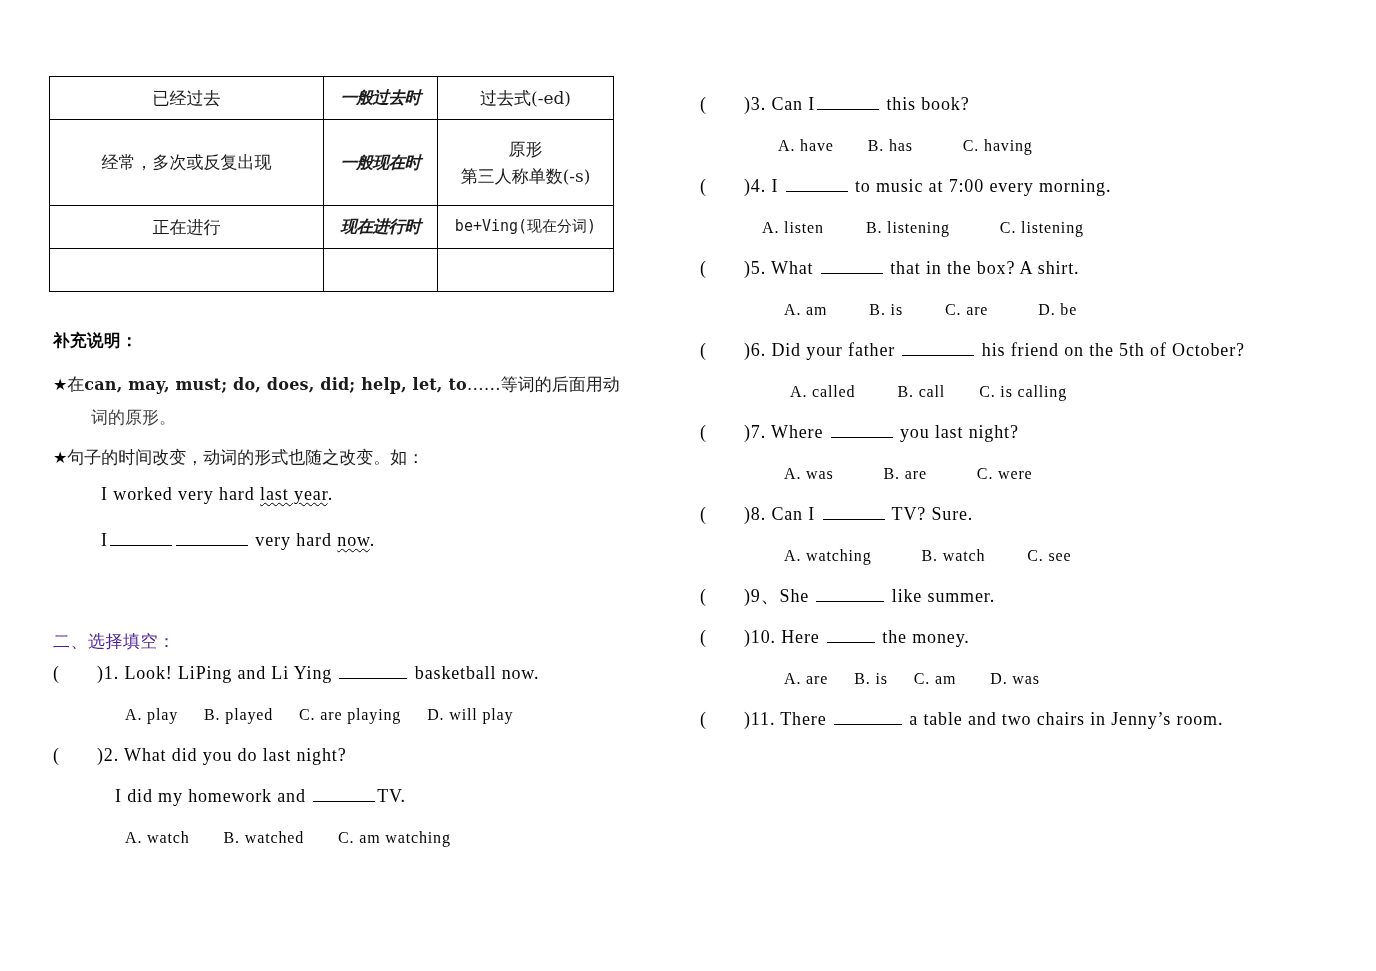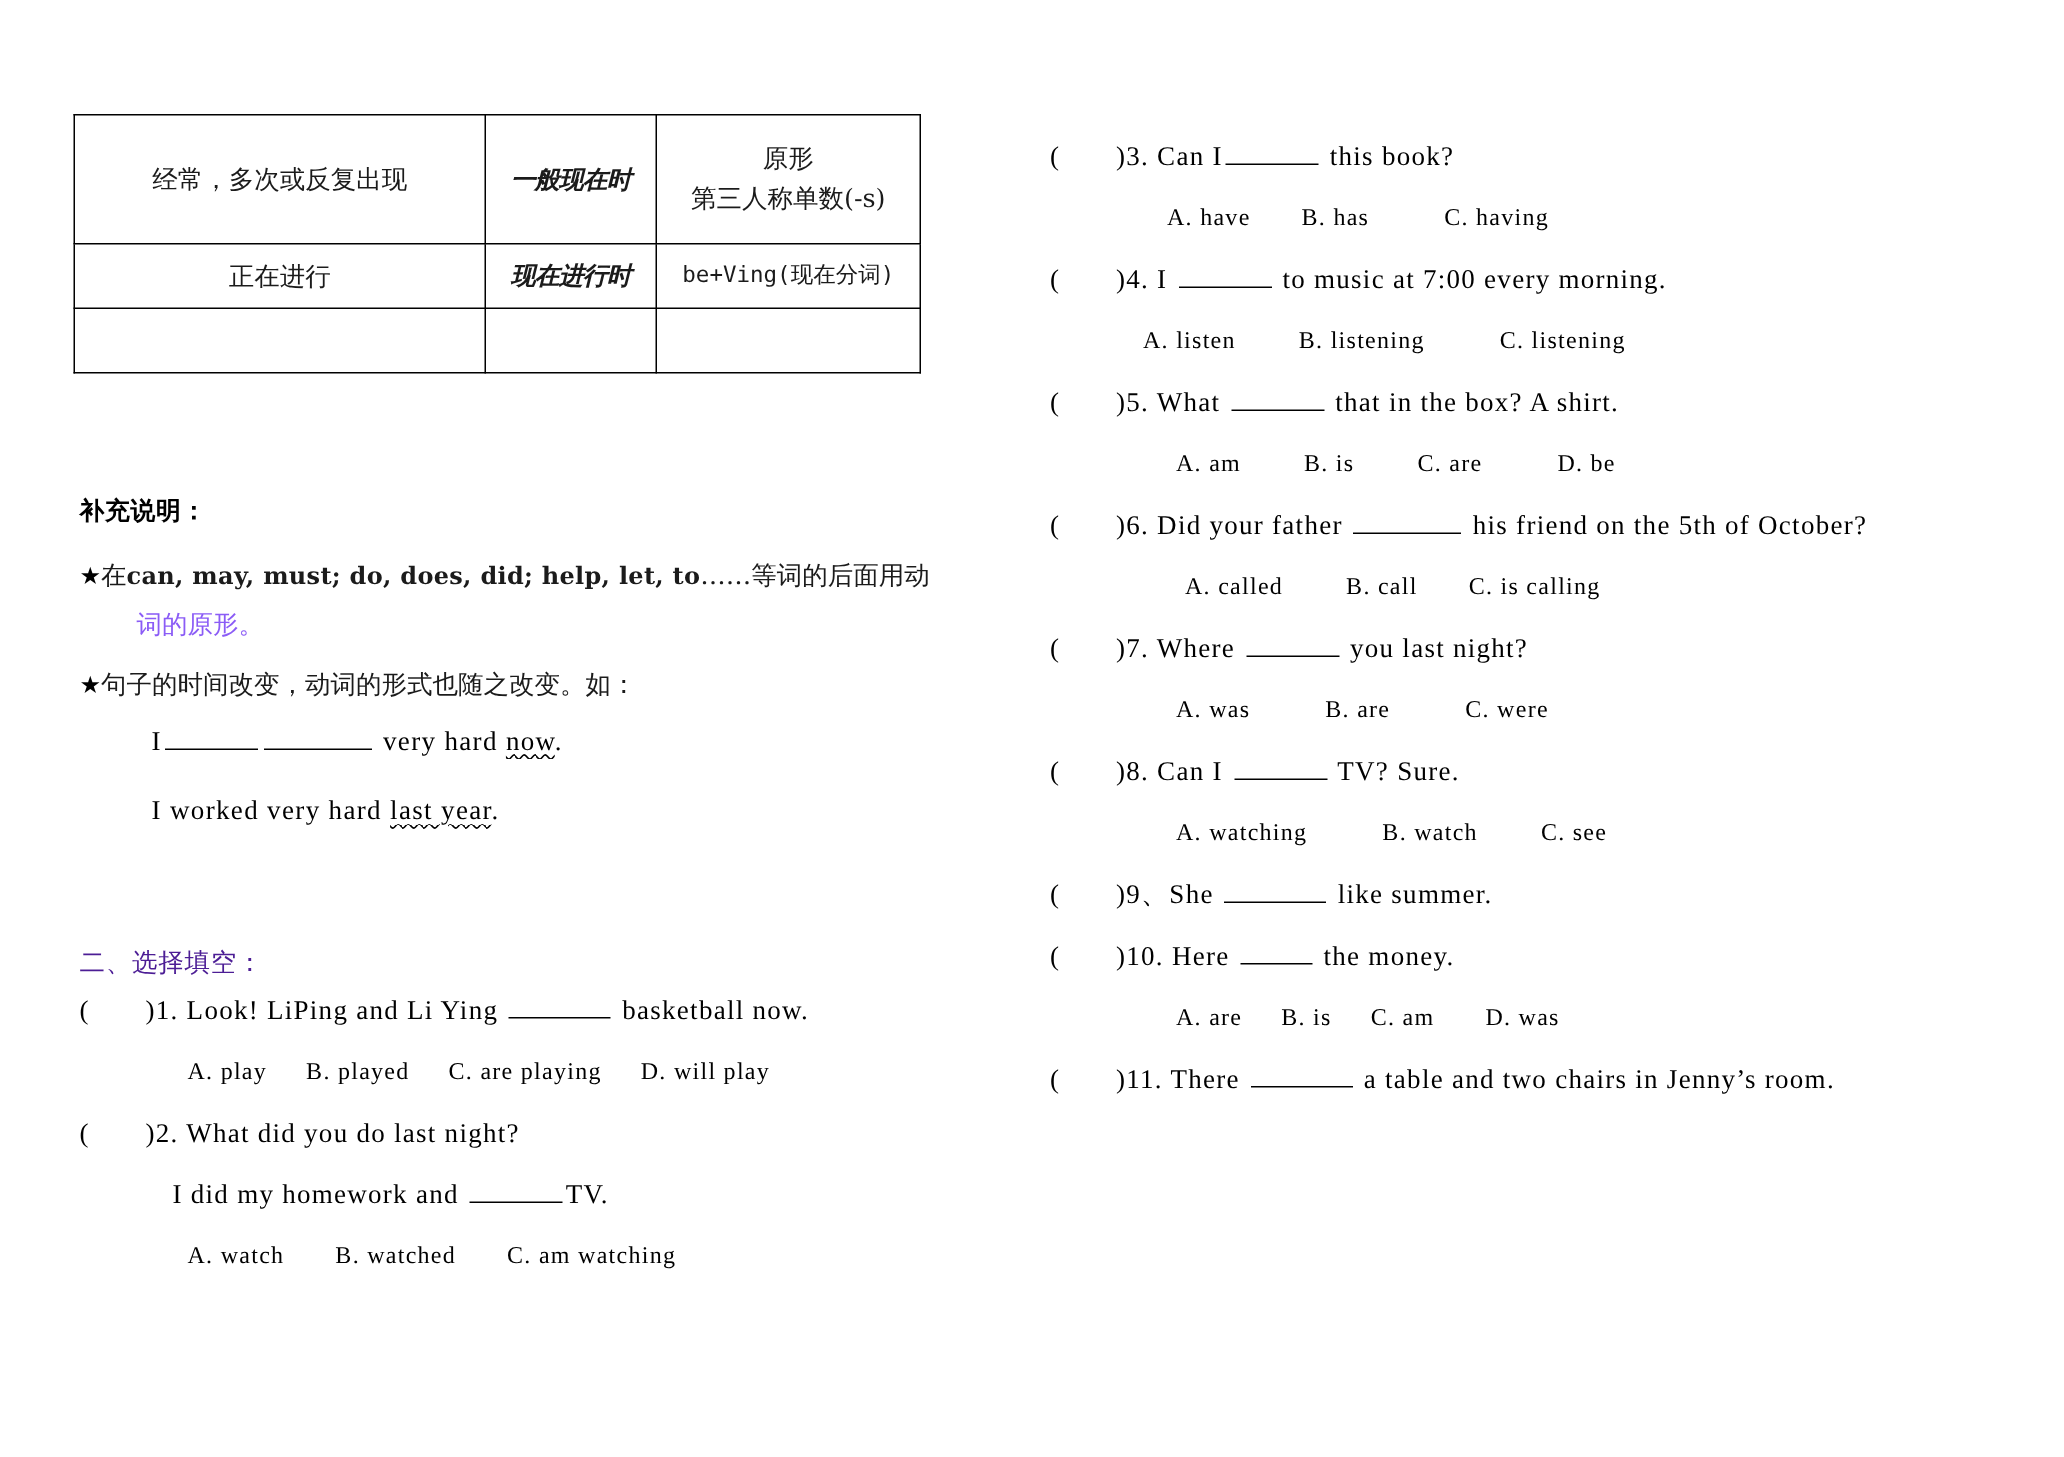--- a/index.html
+++ b/index.html
@@ -85,21 +85,21 @@
   .mono-bold {
     font-family: "DejaVu Serif", serif;
     font-weight: bold;
     font-size: 16px;
     letter-spacing: 0.2px;
   }
   .cont-indent {
     margin: 0 0 16px 38px;
     font-size: 17px;
     line-height: 1.45;
-    color: #8b5cf6;
+    color: #404040;
     font-family: "DejaVu Serif", "Liberation Serif", serif;
   }
   .example-line {
     margin: 0 0 6px 48px;
     font-size: 18px;
     line-height: 2.25;
     letter-spacing: 0.9px;
     font-family: "Liberation Serif", serif;
   }
   .wavy {
@@ -175,20 +175,27 @@
   .sp-34 { display: inline-block; width: 34px; }
   .sp-42 { display: inline-block; width: 42px; }
   .sp-50 { display: inline-block; width: 50px; }
   .sp-58 { display: inline-block; width: 58px; }
 </style>
 </head>
 <body>
 
 <table id="tense-table">
   <tbody>
+    <tr class="r1">
+      <td class="c-desc">已经过去</td>
+      <td class="c-tense"><span class="tense-name">一般过去时</span></td>
+      <td class="c-form">
+          <span class="form-line">过去式(-ed)</span>
+        </td>
+    </tr>
     <tr class="r2">
       <td class="c-desc">经常，多次或反复出现</td>
       <td class="c-tense"><span class="tense-name">一般现在时</span></td>
       <td class="c-form">
         <span class="form-line">原形</span>
         <span class="form-line">第三人称单数(-s)</span>
       </td>
     </tr>
     <tr class="r3">
       <td class="c-desc">正在进行</td>
@@ -211,25 +218,25 @@
   <div class="bullet-line">
     <span class="star">★</span><span>在</span><span class="mono-bold">can, may, must; do, does, did; help, let, to</span><span>……</span><span>等词的后面用动</span>
   </div>
   <div class="cont-indent">词的原形。</div>
 
   <div class="bullet-line" style="margin-bottom:4px;">
     <span class="star">★</span><span>句子的时间改变，动词的形式也随之改变。如：</span>
   </div>
 
   <div class="example-line">
+    <span>I worked very hard </span><span class="wavy">last year</span><span>.</span>
+  </div>
+
+  <div class="example-line">
     <span>I</span><span class="blankline bl-62"></span><span class="blankline bl-72"></span><span> very hard </span><span class="wavy">now</span><span>.</span>
-  </div>
-
-  <div class="example-line">
-    <span>I worked very hard </span><span class="wavy">last year</span><span>.</span>
   </div>
 </div>
 
 <div id="section-two">
   <div class="section-head">二、选择填空：</div>
 
   <div class="q-block">
     <div class="q-stem">
       <span class="q-paren"><span>(</span></span><span>)</span><span>1.</span><span> Look! LiPing and Li Ying </span><span class="blankline bl-68"></span><span> basketball now.</span>
     </div>

